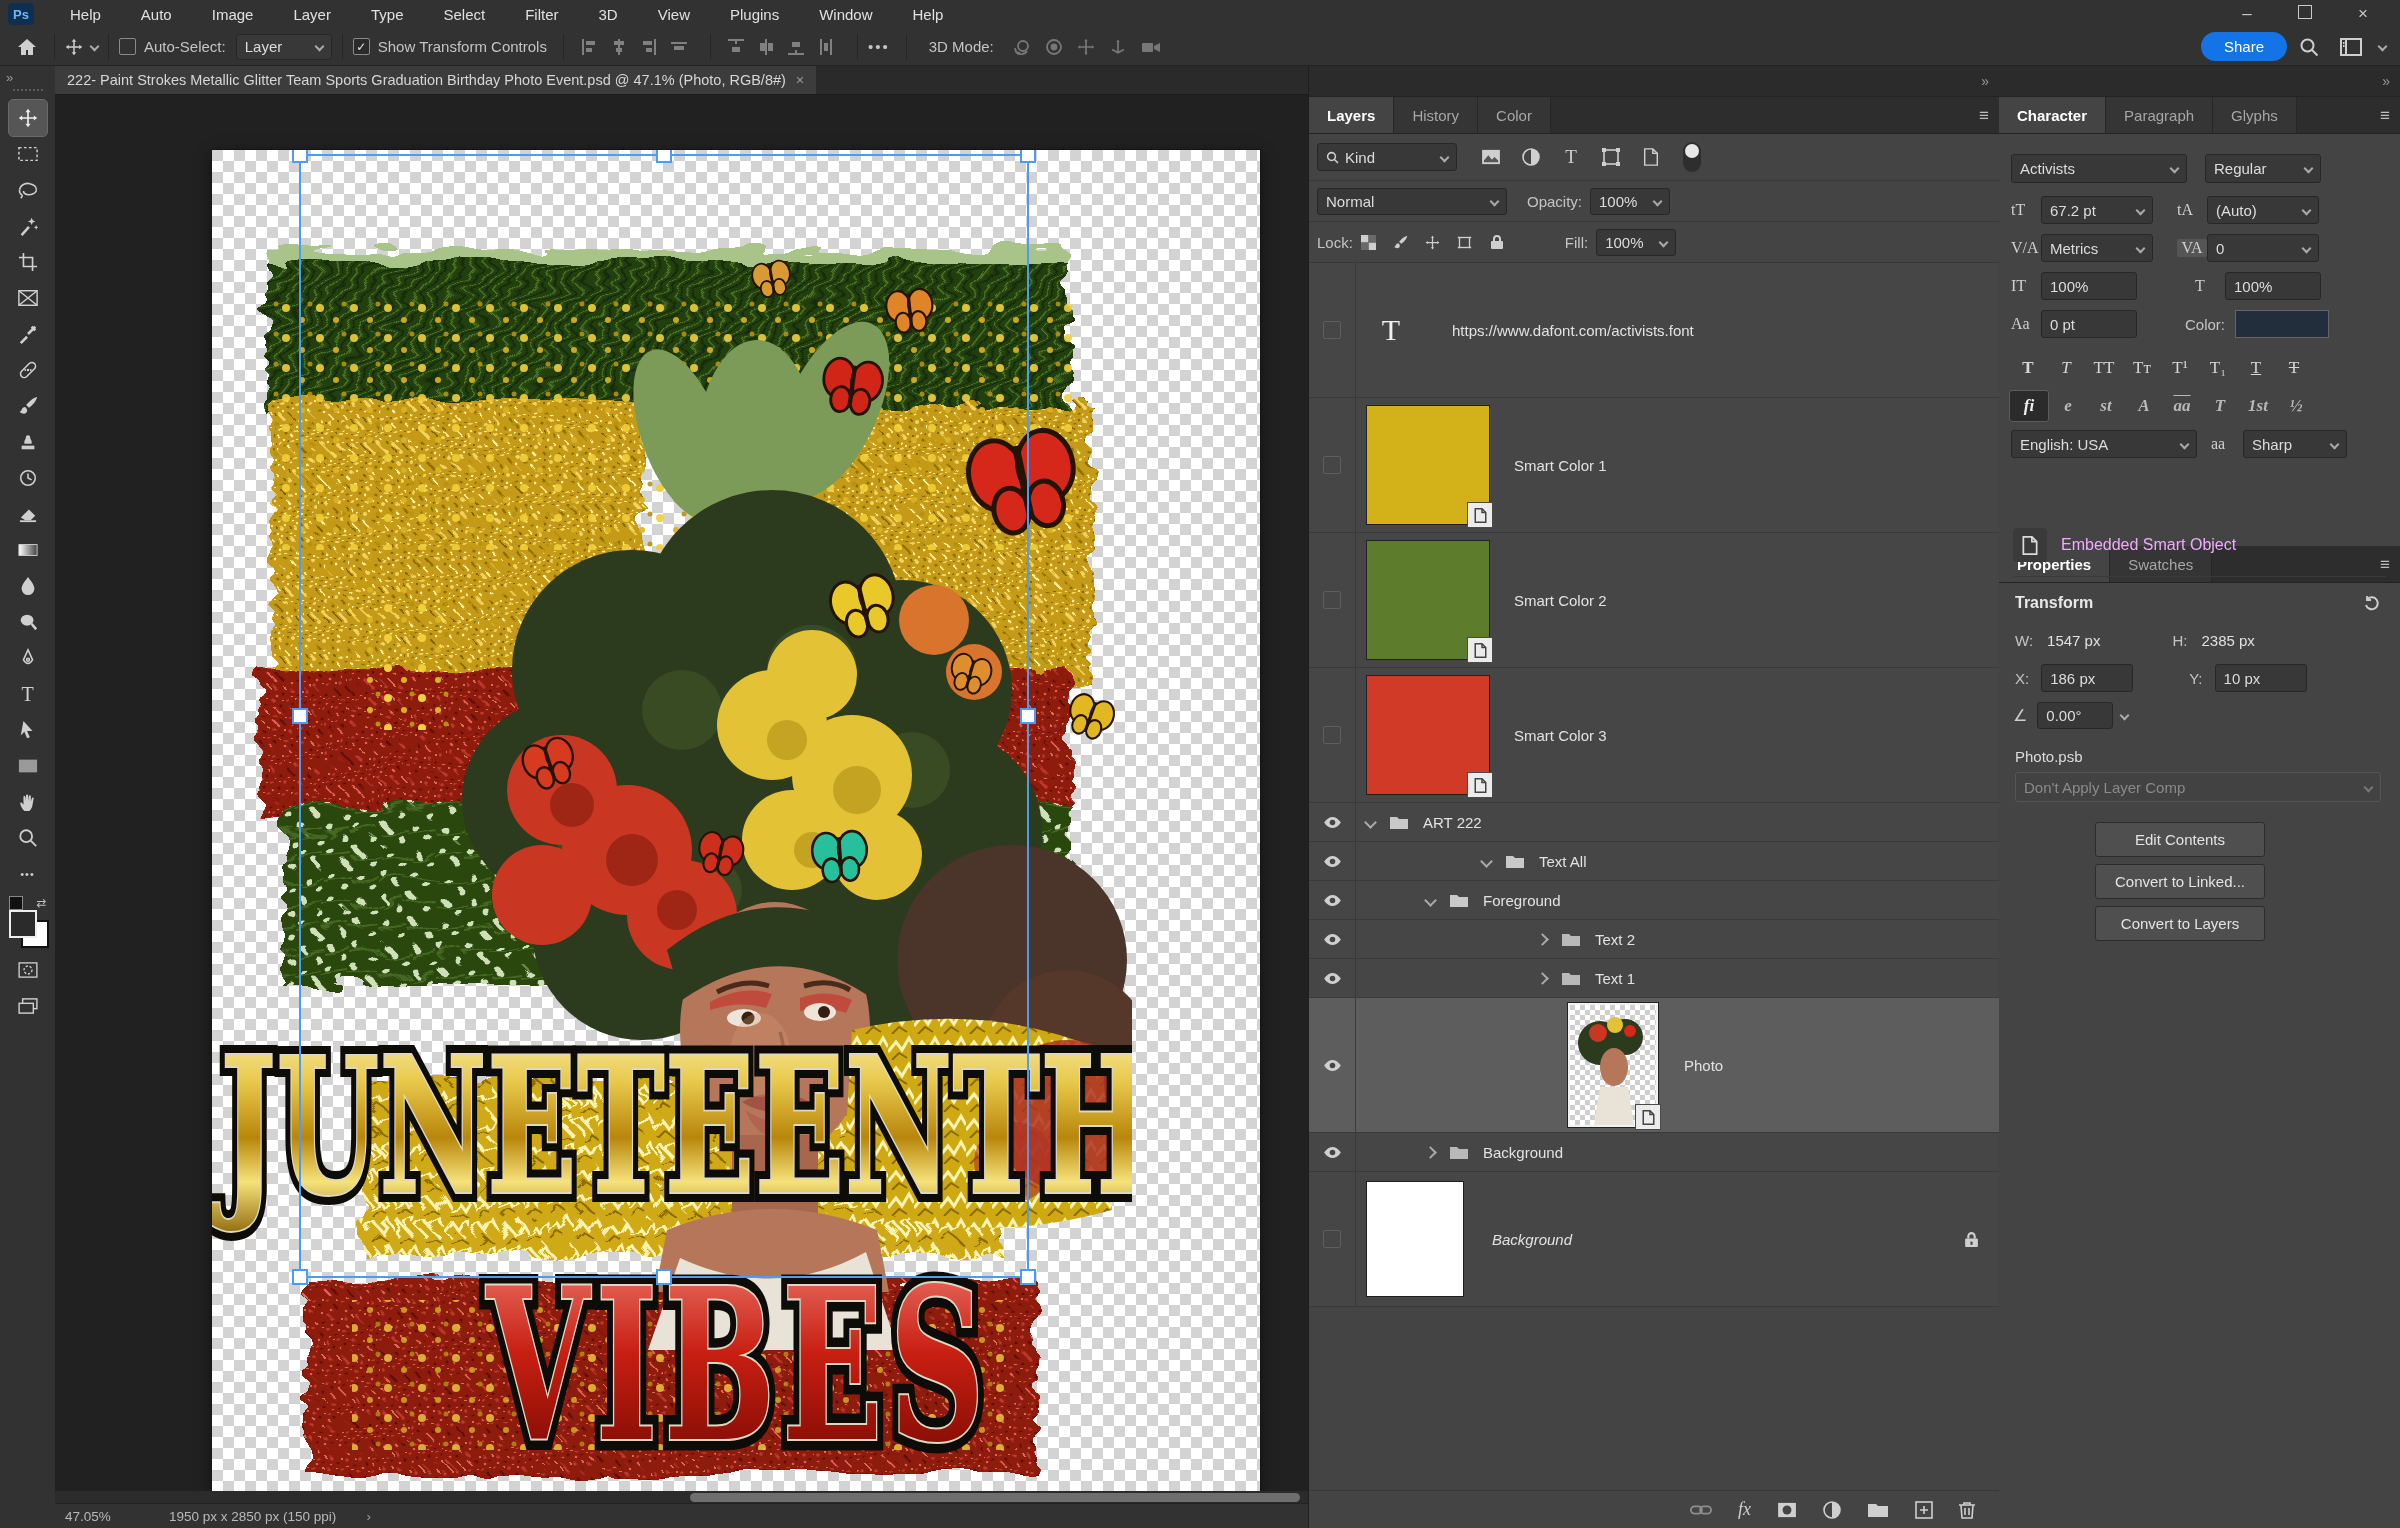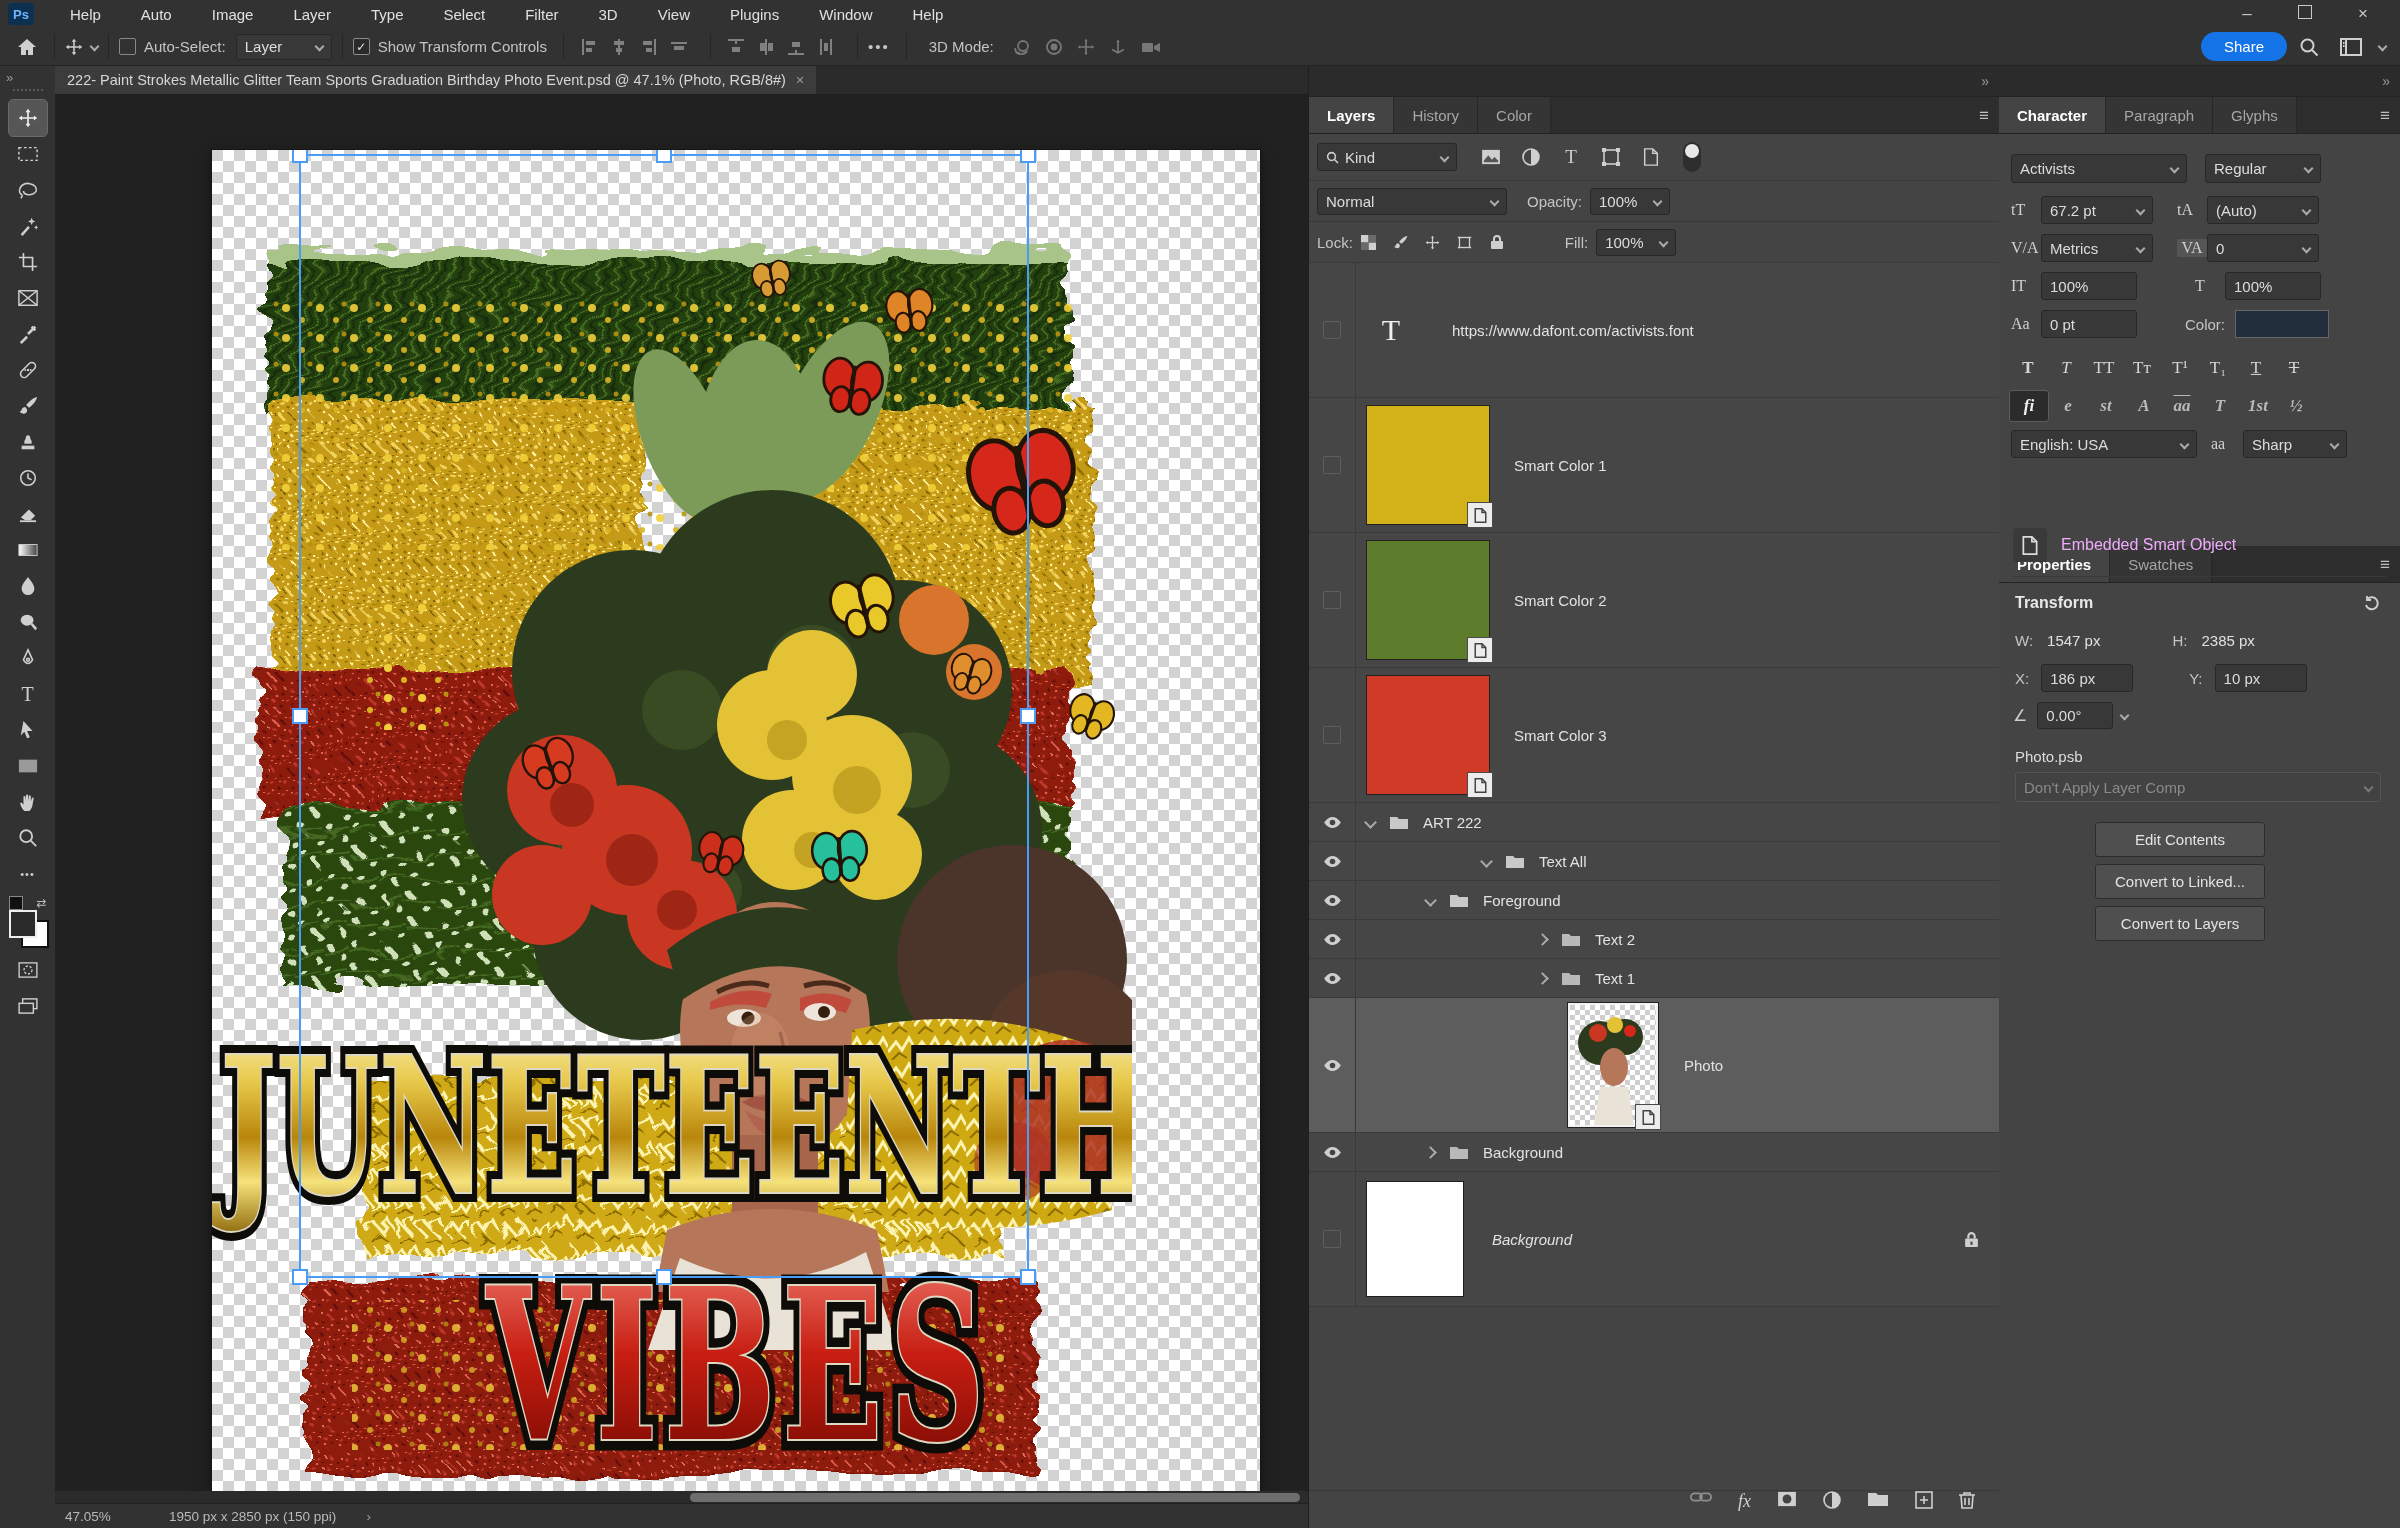--- a/index.html
+++ b/index.html
@@ -45,21 +45,21 @@
   #rightcol{left:1999px;top:66px;width:401px;height:1462px;background:#444444;}
   .lrow{position:relative;display:flex;align-items:center;border-bottom:1px solid #3a3a3a;background:#464646;}
   .lrow.sel{background:#5d5d5d;}
   .eyecol{width:46px;align-self:stretch;border-right:1px solid #3a3a3a;display:flex;align-items:center;justify-content:center;flex:0 0 auto;}
   .lname{font-size:15px;color:#e2e2e2;white-space:nowrap;}
   .thumbwrap{position:relative;flex:0 0 auto;}
   .sob{position:absolute;right:-3px;bottom:-3px;width:24px;height:24px;background:#ececec;border:1px solid #4a4a4a;display:flex;align-items:center;justify-content:center;}
   .folder{flex:0 0 auto;}
   .grouprow{height:38px;}
   .eyebox{width:16px;height:16px;border:1px solid #5e5e5e;border-radius:2px;}
-  #lfooter{position:absolute;left:0;bottom:0;width:100%;height:38px;border-top:1px solid #383838;display:flex;justify-content:flex-end;gap:26px;padding-right:24px;box-sizing:border-box;background:#444;}
+  #lfooter{position:absolute;left:0;bottom:0;width:100%;height:38px;border-top:1px solid #383838;display:flex;align-items:center;justify-content:flex-end;gap:26px;padding-right:24px;box-sizing:border-box;background:#444;}
   
   .crow{position:absolute;display:flex;align-items:center;}
   .cicon{font-family:"Liberation Serif","DejaVu Serif",serif;color:#cfcfcf;font-size:16px;width:30px;flex:0 0 auto;}
   .stybtn{width:38px;height:28px;display:flex;align-items:center;justify-content:center;font-family:"Liberation Serif","DejaVu Serif",serif;font-size:17px;color:#d6d6d6;}
   .otbtn{width:38px;height:30px;display:flex;align-items:center;justify-content:center;font-family:"Liberation Serif","DejaVu Serif",serif;font-size:17px;font-style:italic;color:#b9b9b9;font-weight:bold;}
   .otbtn.on{background:#2b2b2b;border:1px solid #5c5c5c;border-radius:3px;color:#f0f0f0;}
   .pbtn{position:absolute;left:96px;width:168px;height:33px;background:#4f4f4f;border:1px solid #2c2c2c;border-radius:3px;display:flex;align-items:center;justify-content:center;font-size:15px;color:#e3e3e3;}
   #share{background:#1473e6;color:#fff;border-radius:16px;width:86px;height:29px;display:flex;align-items:center;justify-content:center;font-size:15px;}
   .wbtn{color:#c9c9c9;font-size:17px;width:46px;text-align:center;}
 </style>

